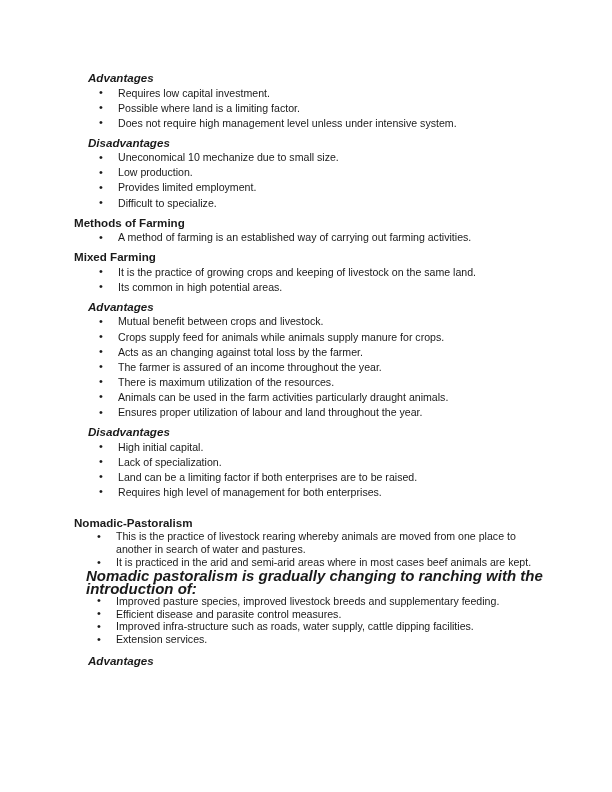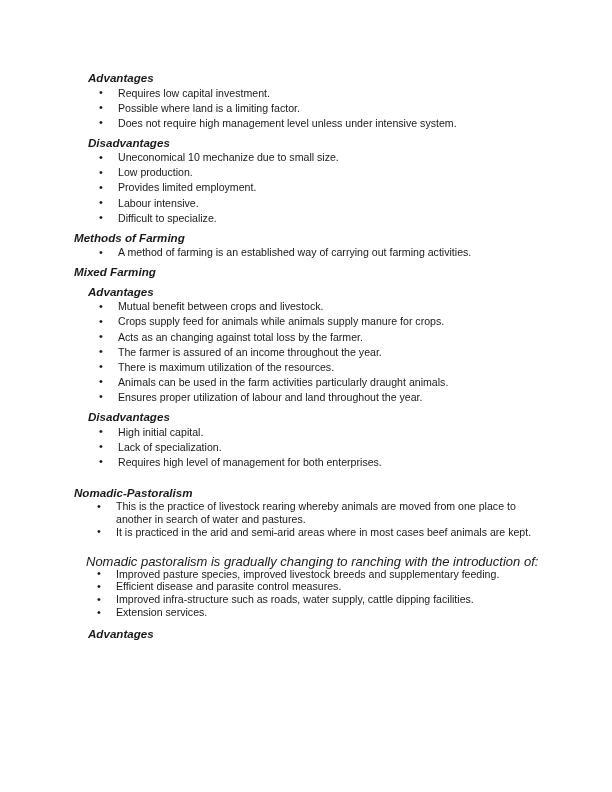--- a/index.html
+++ b/index.html
@@ -20,39 +20,38 @@
     width: 612px;
     height: 792px;
     box-sizing: border-box;
     padding: 70px 62px 0 74px;
   }
 
   
   .h-main {
     font-size: 11.6px;
     font-weight: bold;
-    font-style: italic;
     line-height: 15.5px;
     margin: 0;
     padding: 0;
   }
   .h-sub {
     font-size: 11.6px;
     font-weight: bold;
     font-style: italic;
     line-height: 15.5px;
     margin: 0 0 0 14px;
     padding: 0;
   }
   .h-inline {
-    font-size: 13px;
-    font-weight: normal;
+    font-size: 15px;
+    font-weight: bold;
     font-style: italic;
     line-height: 13px;
-    margin: 16px 0 0 12px;
+    margin: 0 0 0 12px;
     padding: 0;
   }
 
   
   ul.blist {
     list-style: none;
     margin: 0;
     padding: 0;
   }
   ul.blist > li {
@@ -107,54 +106,58 @@
     <li>Does not require high management level unless under intensive system.</li>
   </ul>
 
   <div class="gap-xs"></div>
 
   <h2 class="h-sub">Disadvantages</h2>
   <ul class="blist">
     <li>Uneconomical 10 mechanize due to small size.</li>
     <li>Low production.</li>
     <li>Provides limited employment.</li>
-    <li>Labour intensive.</li>
     <li>Difficult to specialize.</li>
   </ul>
 
   <div class="gap-xs"></div>
 
   <h1 class="h-main">Methods of Farming</h1>
   <ul class="blist">
     <li>A method of farming is an established way of carrying out farming activities.</li>
   </ul>
 
   <div class="gap-xs"></div>
 
   <h1 class="h-main">Mixed Farming</h1>
+  <ul class="blist">
+    <li>It is the practice of growing crops and keeping of livestock on the same land.</li>
+    <li>Its common in high potential areas.</li>
+  </ul>
 
   <div class="gap-xs"></div>
 
   <h2 class="h-sub">Advantages</h2>
   <ul class="blist">
     <li>Mutual benefit between crops and livestock.</li>
     <li>Crops supply feed for animals while animals supply manure for crops.</li>
     <li>Acts as an changing against total loss by the farmer.</li>
     <li>The farmer is assured of an income throughout the year.</li>
     <li>There is maximum utilization of the resources.</li>
     <li>Animals can be used in the farm activities particularly draught animals.</li>
     <li>Ensures proper utilization of labour and land throughout the year.</li>
   </ul>
 
   <div class="gap-xs"></div>
 
   <h2 class="h-sub">Disadvantages</h2>
   <ul class="blist">
     <li>High initial capital.</li>
     <li>Lack of specialization.</li>
+    <li>Land can be a limiting factor if both enterprises are to be raised.</li>
     <li>Requires high level of management for both enterprises.</li>
   </ul>
 
   <div class="gap"></div>
 
   <h1 class="h-main">Nomadic-Pastoralism</h1>
   <ul class="blist tight">
     <li>This is the practice of livestock rearing whereby animals are moved from one place to another in search of water and pastures.</li>
     <li>It is practiced in the arid and semi-arid areas where in most cases beef animals   are kept.</li>
   </ul>

